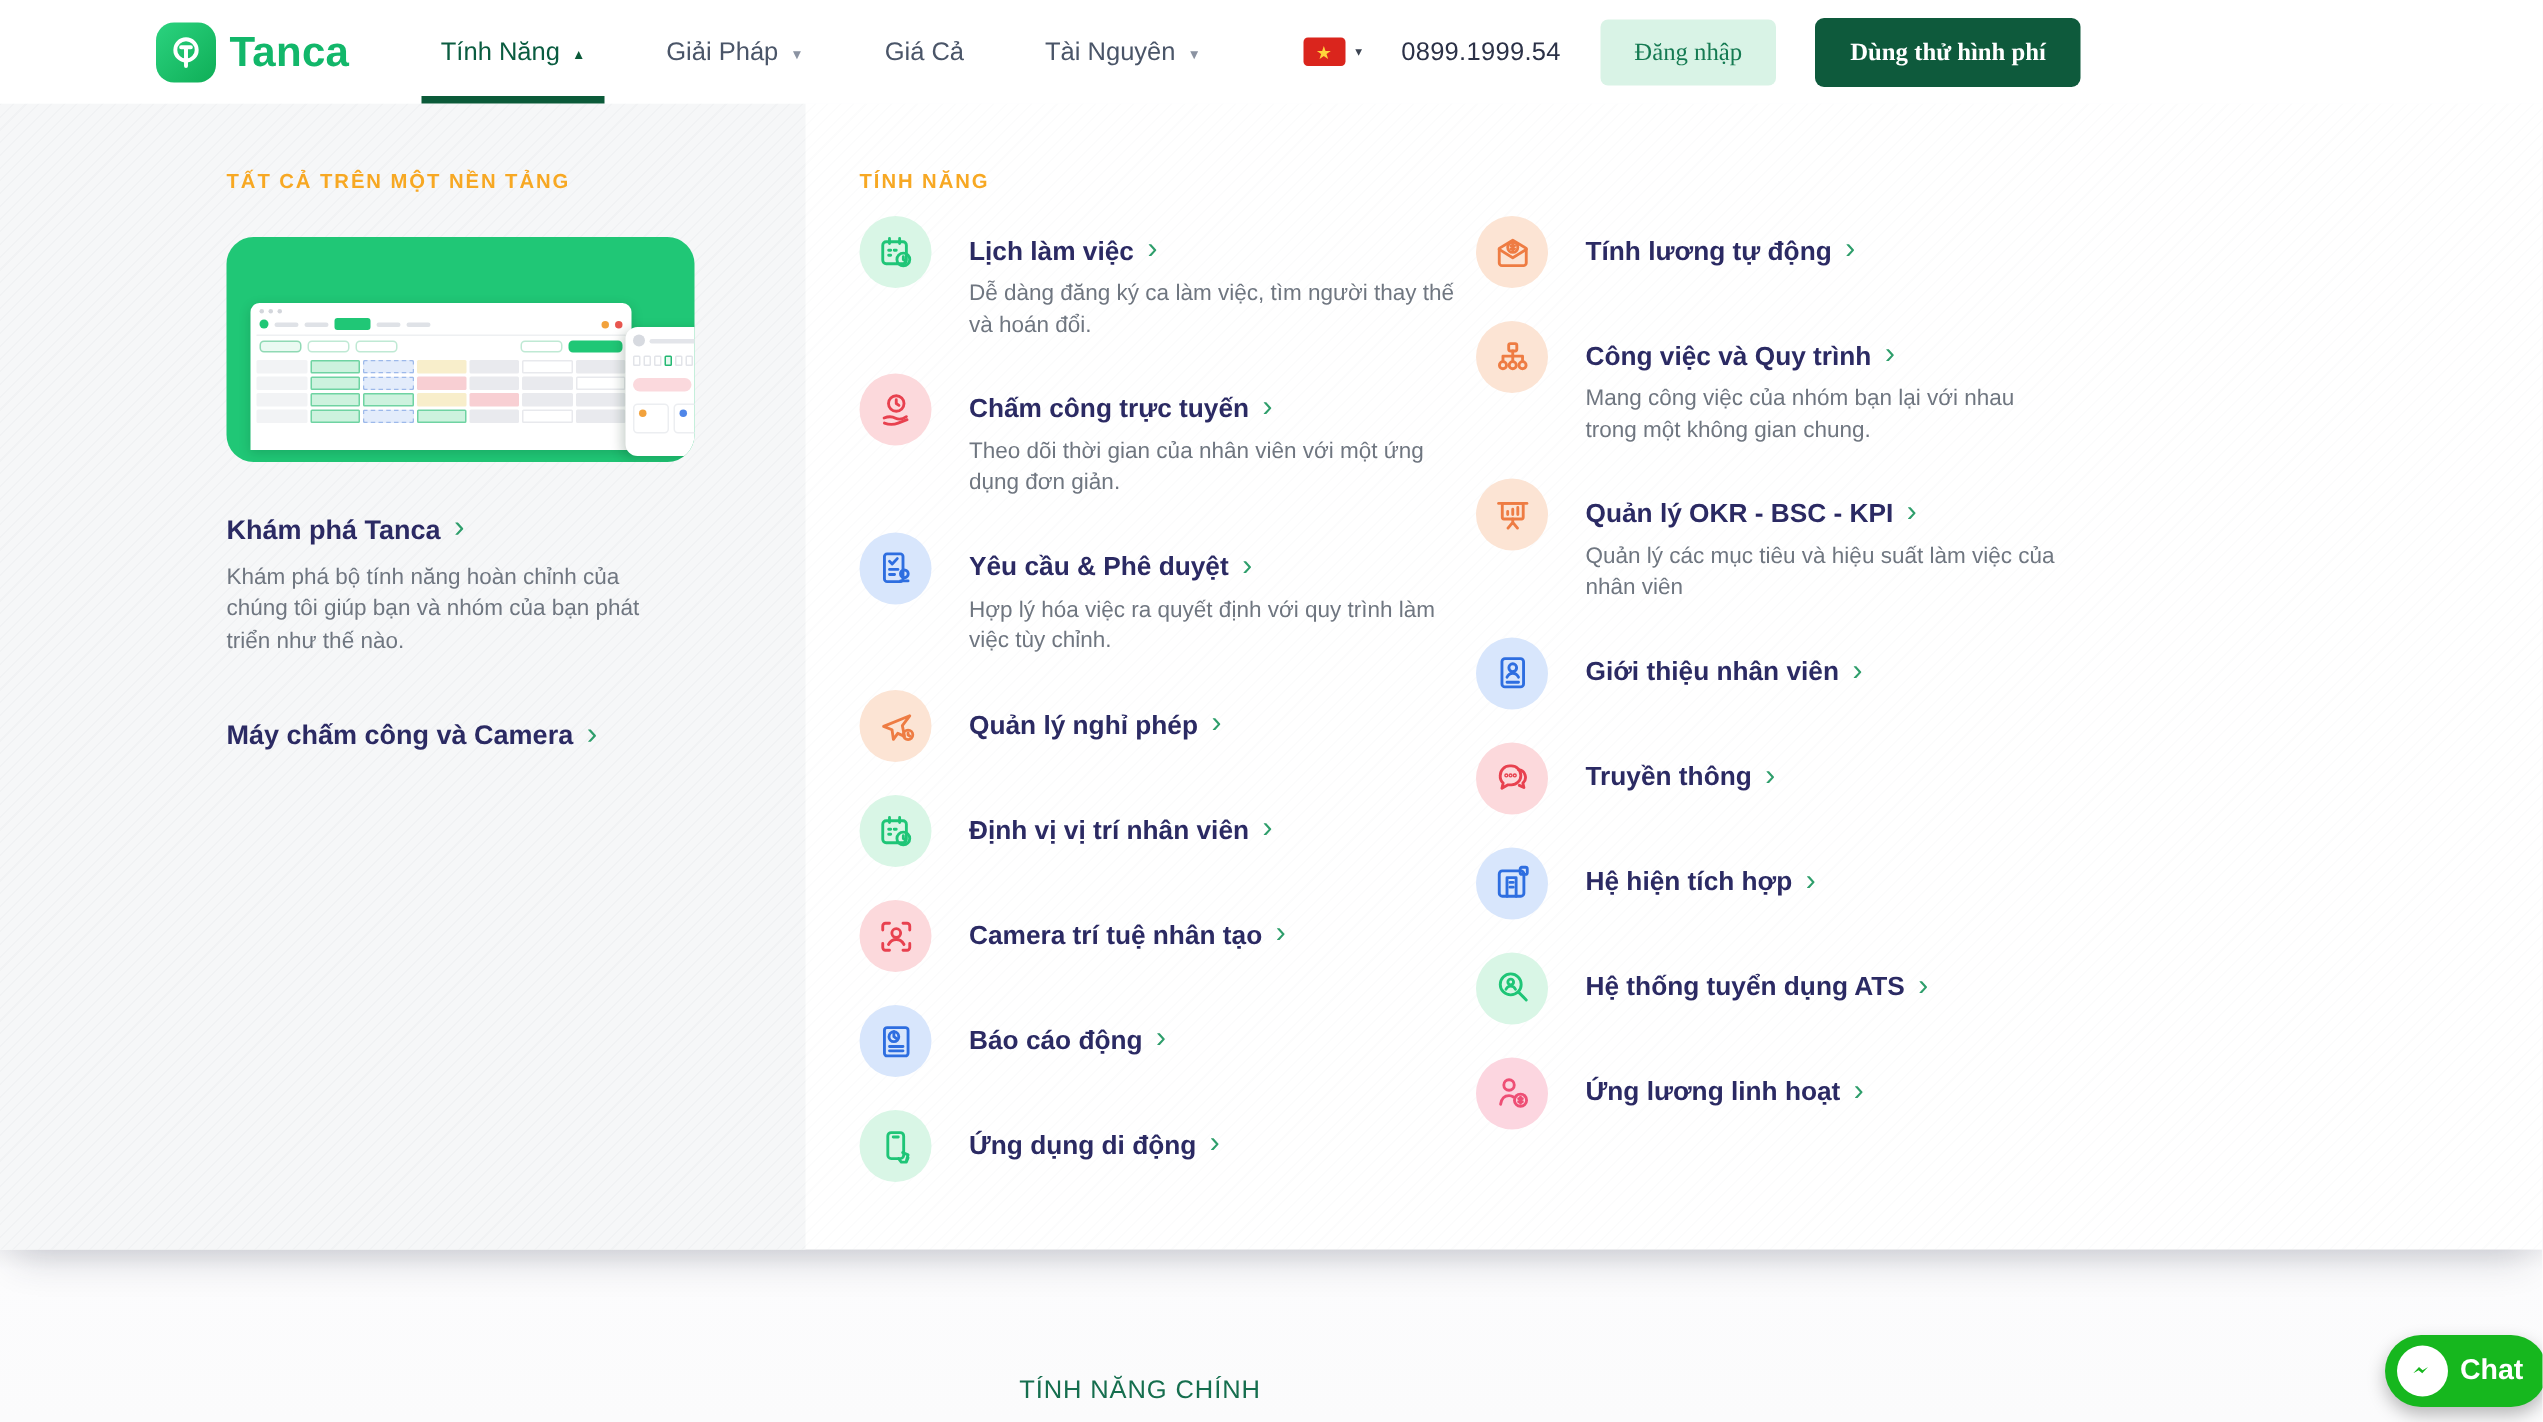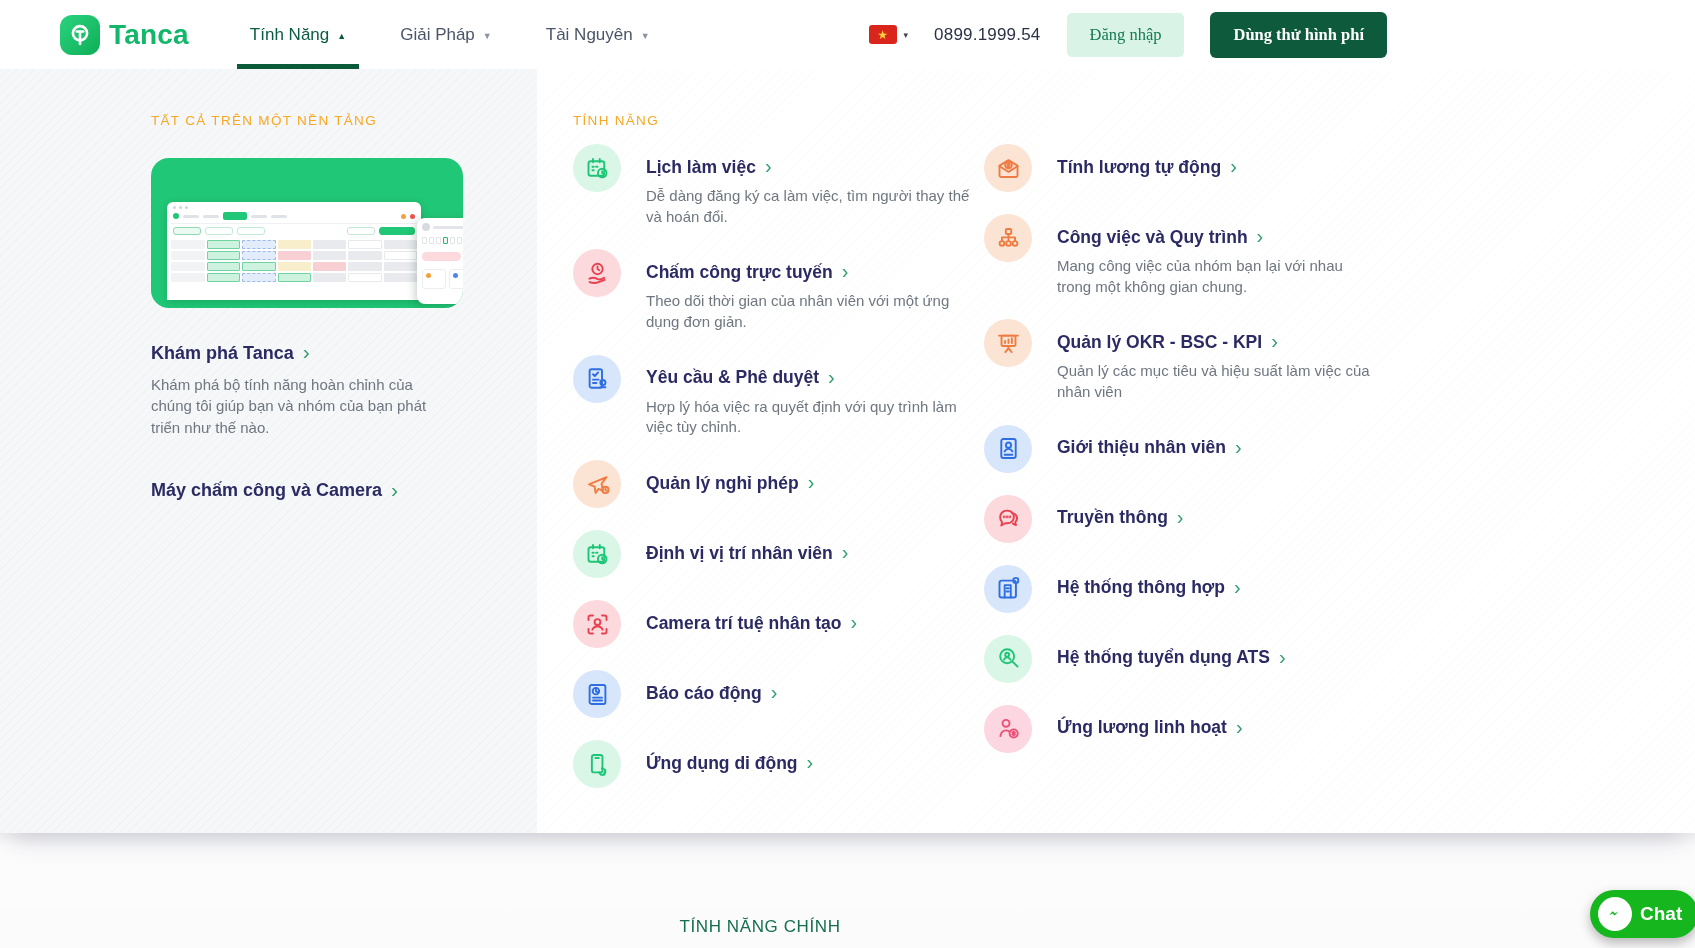--- a/index.html
+++ b/index.html
@@ -3,21 +3,21 @@
 <meta charset="utf-8">
 <style>
   html,body{margin:0;padding:0}
   body{
     width:1695px;height:948px;position:relative;overflow:hidden;
     font-family:"Liberation Sans","DejaVu Sans",sans-serif;
     background:#fbfbfc;color:#2b2a63;
   }
   
   .header{position:absolute;top:0;left:0;right:0;height:69px;background:#fff;display:flex;align-items:center;z-index:10}
-  .logo{display:flex;align-items:center;gap:9px;margin-left:60px;cursor:pointer}
+  .logo{display:flex;align-items:center;gap:9px;margin-left:104px;cursor:pointer}
   .logo-mark{width:40px;height:40px;border-radius:12px;background:linear-gradient(135deg,#2bd37f,#0fae57);display:flex;align-items:center;justify-content:center}
   .logo-text{font-size:28px;font-weight:700;color:#12b76a;letter-spacing:.2px}
   .nav{display:flex;margin-left:34px;height:69px}
   .nav-item{position:relative;display:flex;align-items:center;gap:8px;padding:0 27px;font-size:17px;color:#4a5568;cursor:pointer;white-space:nowrap}
   .nav-item .caret{font-size:9px;color:#8b93a2;margin-top:2px}
   .nav-item.active{color:#0a5c40;font-weight:500}
   .nav-item.active .caret{color:#0b5a39}
   .nav-item.active::after{content:"";position:absolute;left:14px;right:14px;bottom:0;height:5px;background:#0b5a39}
   .header-right{display:flex;align-items:center;gap:26px;margin-left:auto;margin-right:308px}
   .flag-wrap{display:flex;align-items:center;gap:7px;cursor:pointer}
@@ -25,21 +25,21 @@
   .flag-caret{font-size:9px;color:#3c4452}
   .phone-number{font-size:17px;font-weight:500;color:#2b3147;letter-spacing:.2px;cursor:pointer}
   .btn{border:none;cursor:pointer;font-family:Liberation Serif, serif}
   .btn-login{background:#d9f3e6;color:#157a52;font-size:16.5px;font-weight:500;padding:12px 23px;border-radius:5px}
   .btn-cta{background:#0e5a3c;color:#fff;font-size:16.5px;font-weight:700;padding:13px 23px;border-radius:6px}
   
   .mega{position:absolute;top:69px;left:0;width:1695px;height:764px;display:flex;background:#fff;box-shadow:0 16px 24px -10px rgba(40,45,70,.20);z-index:5;
         background-image:repeating-linear-gradient(135deg,rgba(120,130,145,.025) 0 1px,transparent 1px 6px)}
   .mega-side{width:537px;background:#f6f7f8;box-sizing:border-box;padding:44px 0 0 151px;
              background-image:repeating-linear-gradient(135deg,rgba(120,130,145,.04) 0 1px,transparent 1px 6px)}
-  .eyebrow{color:#f7a823;font-size:13.5px;font-weight:400;letter-spacing:1.3px}
+  .eyebrow{color:#f7a823;font-size:13.5px;font-weight:700;letter-spacing:1.3px}
   
   .hero-card{width:312px;height:150px;background:#20c776;border-radius:18px;margin-top:30px;position:relative;overflow:hidden;cursor:pointer}
   .hb{position:absolute;left:16px;top:44px;width:254px;height:98px;background:#fff;border-radius:6px 6px 0 0;box-shadow:0 2px 8px rgba(0,40,20,.18);padding:3px 4px;box-sizing:border-box}
   .hb-top{display:flex;gap:3px;padding:1px 2px 2px}
   .hb-top i{width:3px;height:3px;border-radius:50%;background:#d3d6dc}
   .hb-nav{display:flex;align-items:center;gap:4px;padding:1px 2px 3px;border-bottom:1px solid #eef0f2}
   .hb-nav .dot{width:6px;height:6px;border-radius:50%;background:#20c776}
   .hb-nav .bar{width:16px;height:3px;border-radius:2px;background:#dfe2e7}
   .hb-nav .tab{width:24px;height:8px;border-radius:2px;background:#20c776}
   .hb-nav .sp{flex:1}
@@ -120,20 +120,23 @@
   <div class="nav">
     <div class="nav-item active">
       <span>Tính Năng</span>
       <span class="caret">▲</span>
     </div>
     <div class="nav-item">
       <span>Giải Pháp</span>
       <span class="caret">▼</span>
     </div>
     <div class="nav-item">
+      <span>Giá Cả</span>
+    </div>
+    <div class="nav-item">
       <span>Tài Nguyên</span>
       <span class="caret">▼</span>
     </div>
   </div>
   <div class="header-right">
     <div class="flag-wrap">
       <span class="flag">★</span>
       <span class="flag-caret">▾</span>
     </div>
     <span class="phone-number">0899.1999.54</span>
@@ -482,21 +485,21 @@
         <div class="feat">
           <span class="ficon tint-blue">
               <svg viewBox="0 0 24 24" fill="none" stroke="currentColor" stroke-width="1.7" stroke-linecap="round" stroke-linejoin="round">
                 <rect x="4" y="5" width="14.6" height="15" rx="1.8"></rect>
                 <path d="M8.6 20V9h5.4v11M10.4 11.8h1.8M10.4 14.6h1.8"></path>
                 <rect x="16.4" y="2.8" width="4.2" height="4.2" rx="1"></rect>
               </svg>
             </span>
           <div class="ftxt">
             <div class="feat-title">
-                <span>Hệ thống thông hợp</span>
+                <span>Hệ hiện tích hợp</span>
                 <span class="chev">›</span>
               </div>
 
           </div>
         </div>
 
         <div class="feat">
           <span class="ficon tint-green">
               <svg viewBox="0 0 24 24" fill="none" stroke="currentColor" stroke-width="1.7" stroke-linecap="round" stroke-linejoin="round">
                 <circle cx="10.8" cy="10" r="6.2"></circle>

